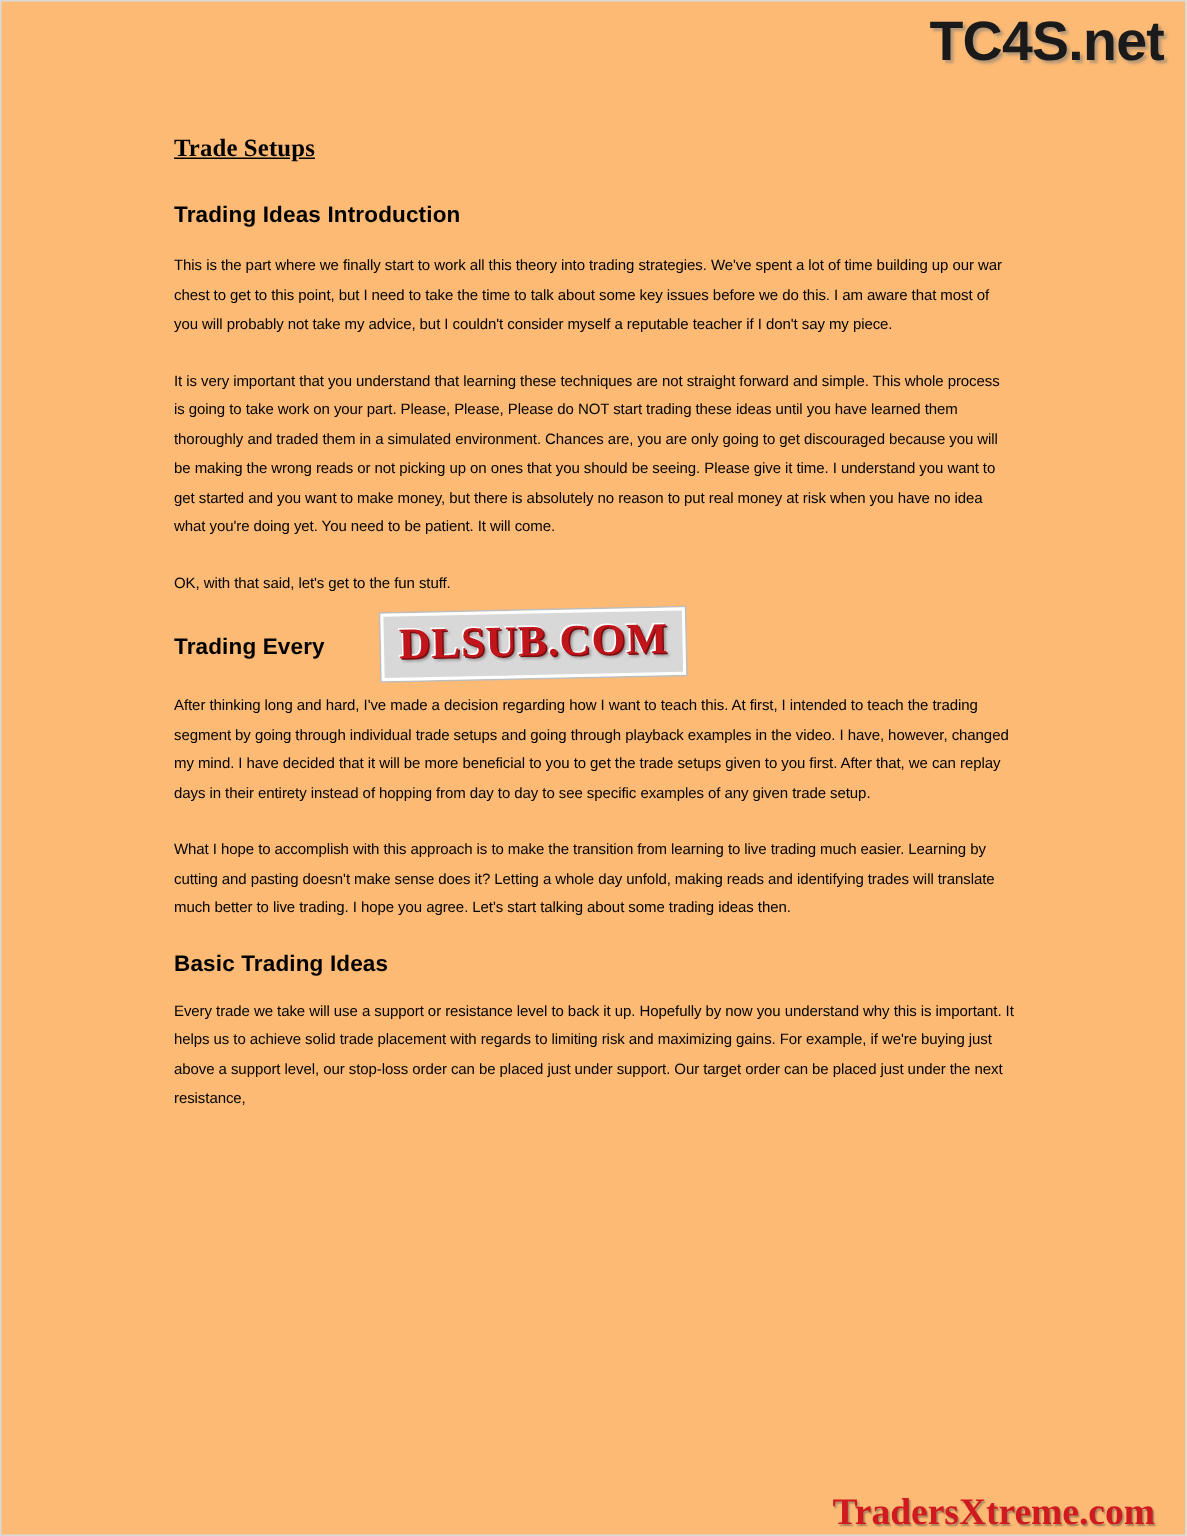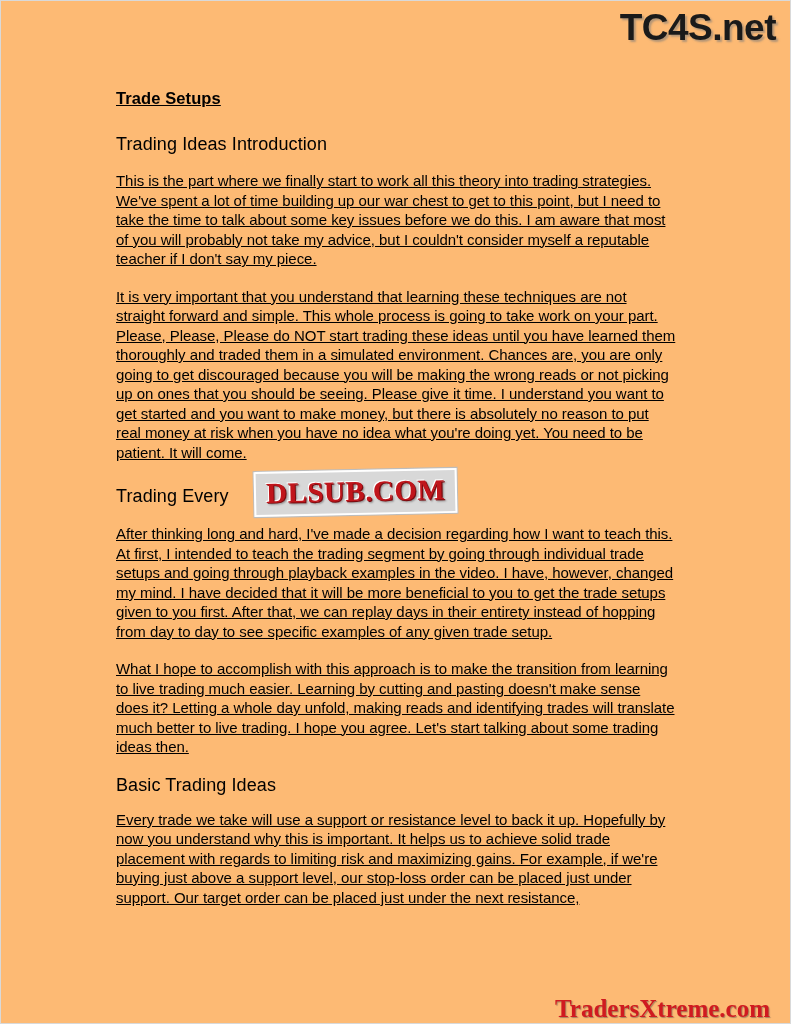--- a/index.html
+++ b/index.html
@@ -47,40 +47,40 @@
     top: 88px;
     width: 560px;
   }
 
   h1.title {
     font-size: 16.5px;
     font-weight: bold;
     margin: 0 0 26px 0;
     text-decoration: underline;
     letter-spacing: 0.1px;
+    font-family: Liberation Serif, serif;
   }
 
   h2.section {
-    font-size: 18px;
-    font-weight: normal;
+    font-size: 15px;
+    font-weight: bold;
     margin: 0 0 16px 0;
     letter-spacing: 0.1px;
   }
 
   h2.section.tight {
     margin-bottom: 14px;
   }
 
   p.para {
-    font-size: 15px;
+    font-size: 10px;
     line-height: 19.5px;
     margin: 0 0 18px 0;
     text-align: left;
     letter-spacing: -0.05px;
-    text-decoration: underline;
   }
 
   p.para:last-child { margin-bottom: 0; }
 
   .heading-row {
     position: relative;
     height: 40px;
     margin-bottom: 4px;
   }
   .heading-row h2.section {
@@ -137,20 +137,21 @@
   <div class="doc">
 
     <h1 class="title">Trade Setups</h1>
 
     <h2 class="section">Trading Ideas Introduction</h2>
 
     <p class="para">This is the part where we finally start to work all this theory into trading strategies.  We've spent a lot of time building up our war chest to get to this point, but I need to take the time to talk about some key issues before we do this.  I am aware that most of you will probably not take my advice, but I couldn't consider myself a reputable teacher if I don't say my piece.</p>
 
     <p class="para">It is very important that you understand that learning these techniques are not straight forward and simple.  This whole process is going to take work on your part.  Please, Please, Please do NOT start trading these ideas until you have learned them thoroughly and traded them in a simulated environment.  Chances are, you are only going to get discouraged because you will be making the wrong reads or not picking up on ones that you should be seeing.  Please give it time.  I understand you want to get started and you want to make money, but there is absolutely no reason to put real money at risk when you have no idea what you're doing yet.  You need to be patient.  It will come.</p>
 
+    <p class="para">OK, with that said, let's get to the fun stuff.</p>
 
     <div class="heading-row">
       <h2 class="section">Trading Every</h2>
       <div class="stamp">
         <span class="stamp-text">DLSUB.COM</span>
       </div>
     </div>
 
     <p class="para">After thinking long and hard, I've made a decision regarding how I want to teach this.  At first, I intended to teach the trading segment by going through individual trade setups and going through playback examples in the video.  I have, however, changed my mind.  I have decided that it will be more beneficial to you to get the trade setups given to you first.  After that, we can replay days in their entirety instead of hopping from day to day to see specific examples of any given trade setup.</p>
 

